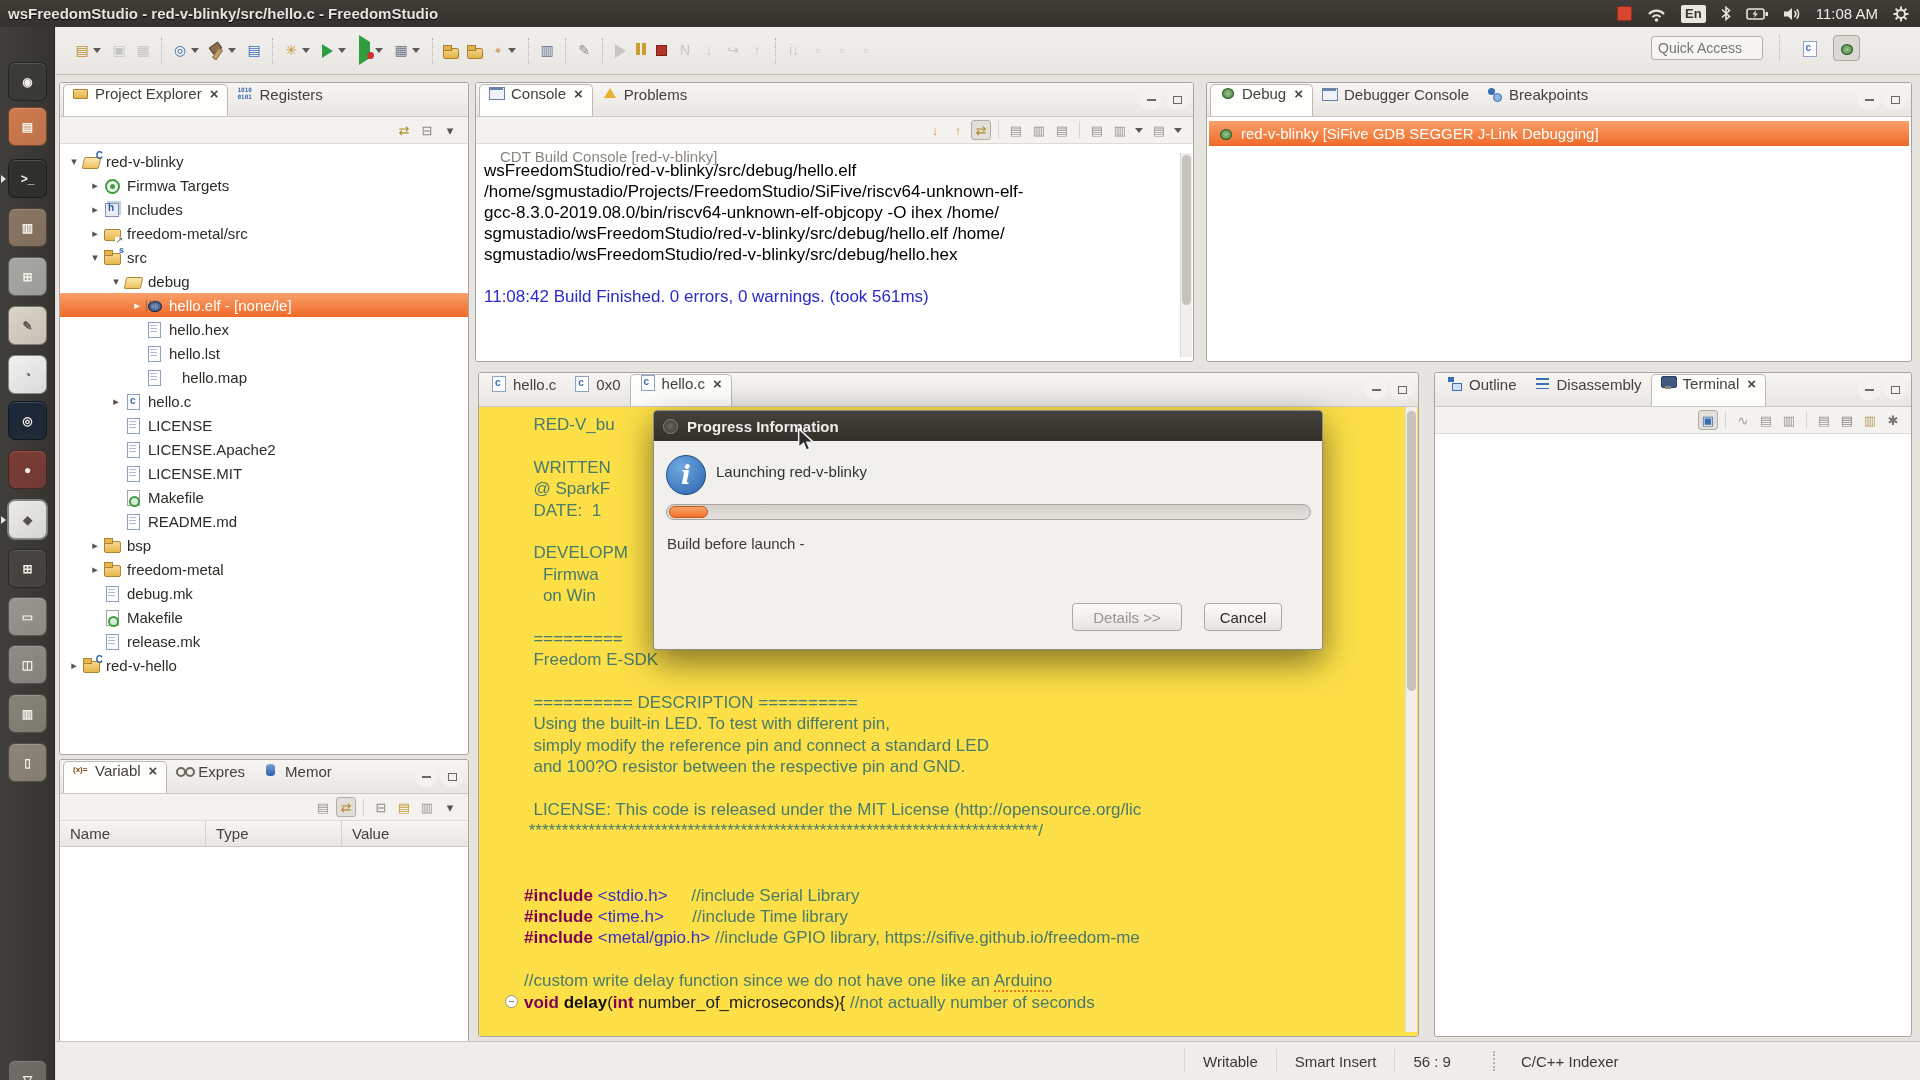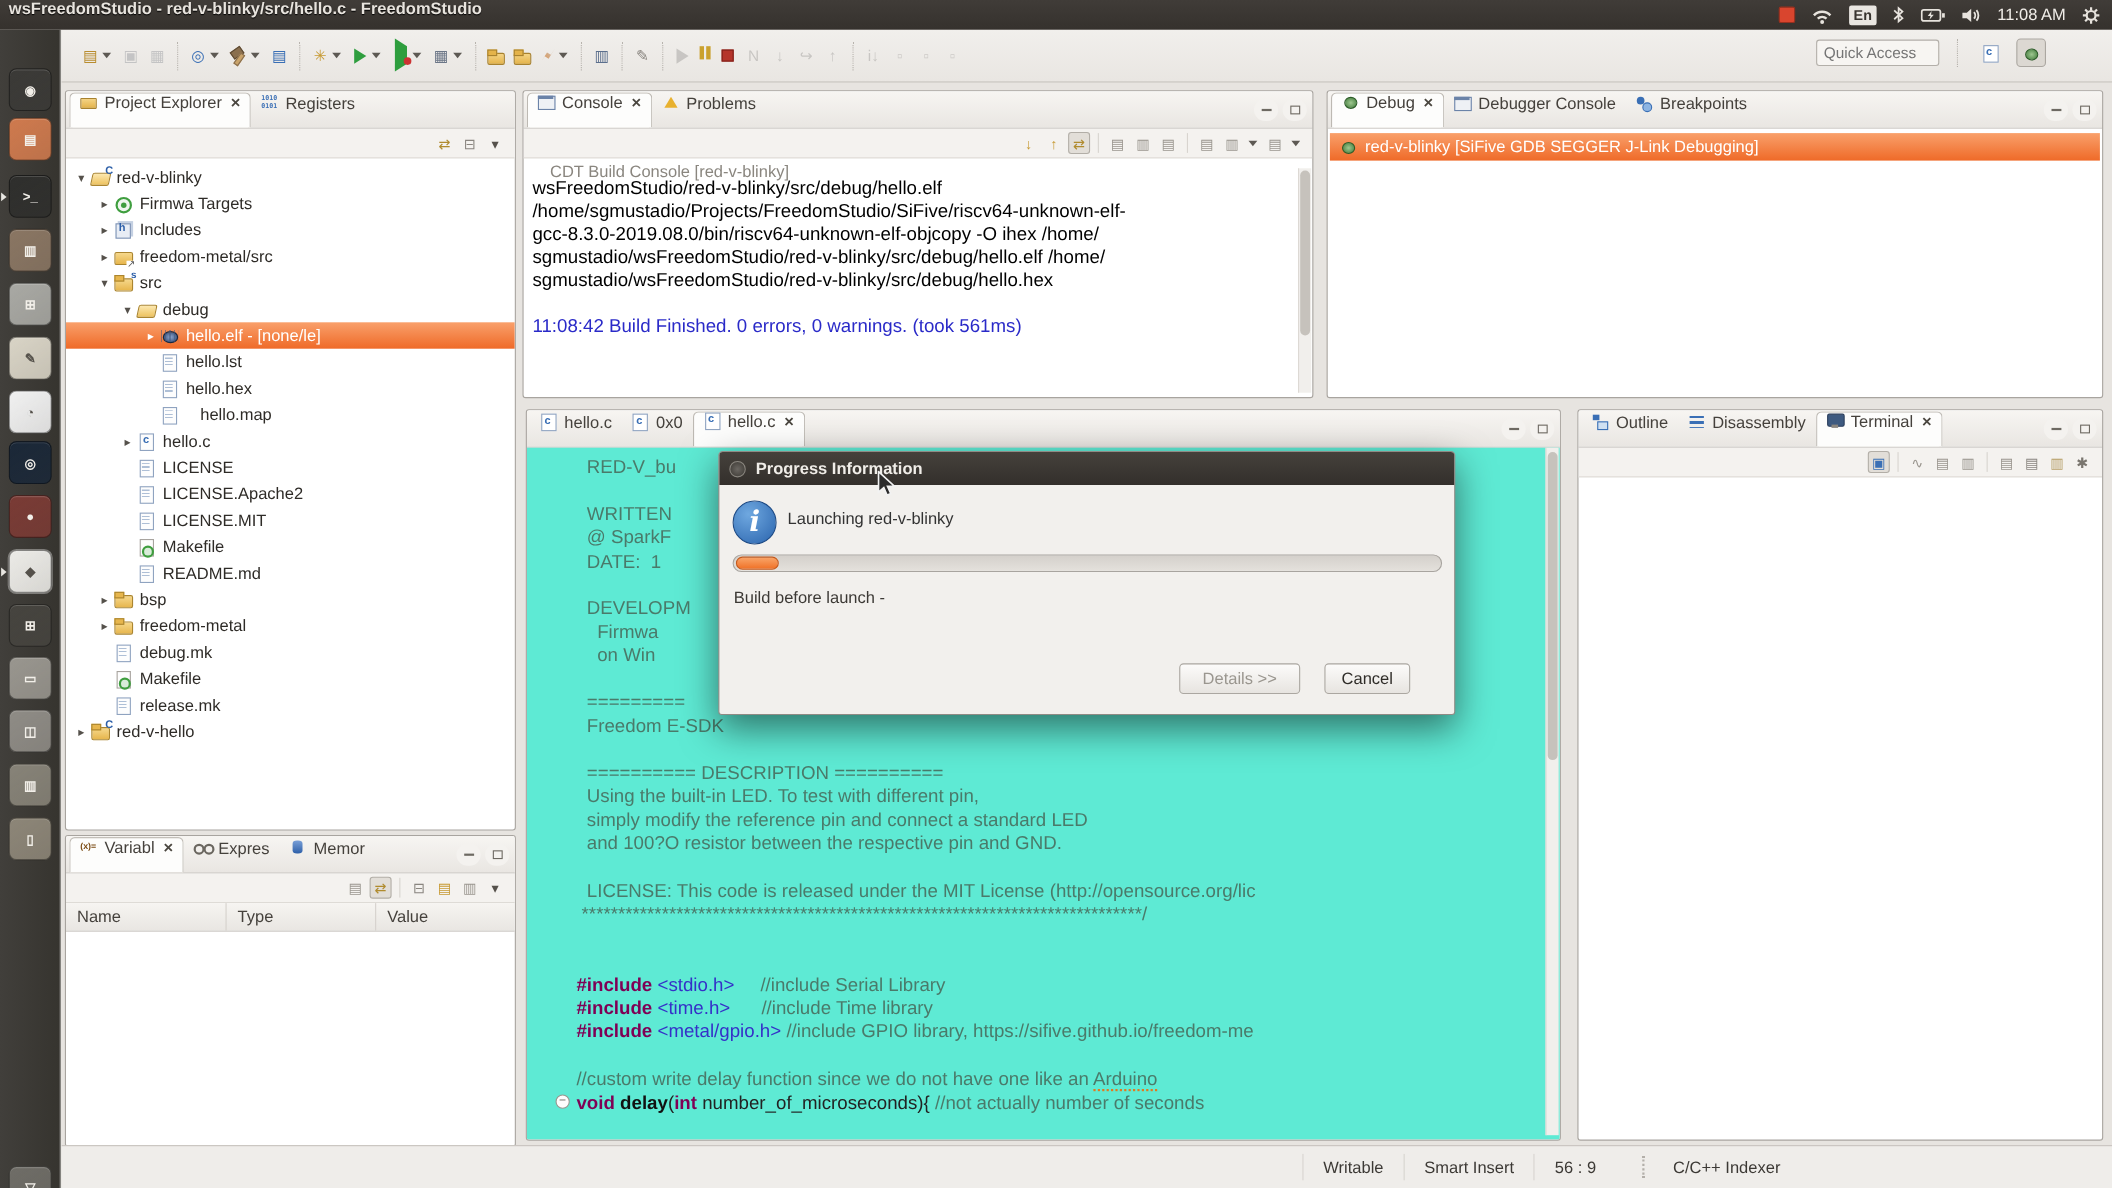--- a/index.html
+++ b/index.html
@@ -1,19 +1,19 @@
 <!DOCTYPE html>
 <html><head>
 <meta charset="utf-8">
 <style>
   *{margin:0;padding:0;box-sizing:border-box}
   html,body{width:1920px;height:1080px;overflow:hidden;font-family:"Liberation Sans",sans-serif;background:#e7e4e0}
 
   
-  #titlebar{position:absolute;left:0;top:0;width:1920px;height:27px;background:linear-gradient(#403c38,#35312d);color:#e8e4de;display:flex;z-index:40}
+  #titlebar{position:absolute;left:0;top:0;width:1920px;height:27px;background:linear-gradient(#403c38,#35312d);color:#e8e4de;display:flex;align-items:center;z-index:40}
   #win-title{font-weight:bold;font-size:15px;padding-left:8px;text-shadow:0 1px 1px #000}
   #tray{margin-left:auto;display:flex;align-items:center;gap:14px;padding-right:10px}
   #tray svg{display:block}
   .rec{width:15px;height:15px;background:#d9452e;border:1px solid #98301f;border-radius:2px}
   .kbd{background:#e9e6e1;color:#38342f;font-weight:bold;font-size:13px;border-radius:2px;padding:0 4px;height:18px;display:flex;align-items:center}
   .clock{font-size:15px;color:#f0ede8}
 
   
   #launcher{position:absolute;left:0;top:27px;width:55px;height:1053px;background:linear-gradient(90deg,#413f3b,#36342f);border-right:1px solid #23221f;z-index:30}
   .ltile{position:absolute;left:8px;width:39px;height:39px;border-radius:7px;border:1px solid rgba(0,0,0,.4);box-shadow:inset 0 1px 0 rgba(255,255,255,.15);display:flex;align-items:center;justify-content:center;color:#f2efe9;font-size:12px;font-weight:bold}
@@ -117,21 +117,21 @@
   .mono{font-family:Liberation Sans, sans-serif;font-size:17px;line-height:21px;white-space:pre}
   #console-lines{padding-left:8px;overflow:hidden}
   .con-blue{color:#2a2ac8}
   .vscroll{position:absolute;right:1px;top:70px;bottom:4px;width:12px;background:#f1efec;border-left:1px solid #ddd9d4}
   .vthumb{position:absolute;left:1px;width:9px;background:#c6c2bc;border-radius:5px}
 
   
   #debug-row{position:absolute;left:2px;right:2px;top:4px;height:25px;background:linear-gradient(#f9a06b,#ef6a28);display:flex;align-items:center;gap:7px;padding-left:9px;color:#fff;font-size:15px}
 
   
-  #editor-body{position:absolute;left:0;right:0;top:34px;bottom:0;background:#5eead4}
+  #editor-body{position:absolute;left:0;right:0;top:34px;bottom:0;background:#fde047}
   #code{position:absolute;left:45px;top:7px}
   .cl{height:21.4px;white-space:pre}
   .cm{color:#4a7a6a}
   .pp{color:#7f0055;font-weight:bold}
   .kw{color:#7f0055;font-weight:bold}
   .str{color:#3530c8}
   .pl{color:#222}
   .fnb{color:#111;font-weight:bold}
   .cmsq{color:#4a7a6a;border-bottom:2px dotted #e07a1f}
   #fold-minus{position:absolute;left:26px;width:13px;height:13px;border:1px solid #9a968f;border-radius:50%;background:#fdfdfd;color:#6b6760;font-size:11px;line-height:11px;text-align:center}
@@ -418,25 +418,25 @@
         <span class="tico folder-open" style="left: 65px;"></span>
         <span class="tlab" style="left: 88px;">debug</span>
       </div>
       <div class="trow sel">
         <span class="tarr" style="left: 71px;">▸</span>
         <span class="tico bug" style="left: 86px;"></span>
         <span class="tlab" style="left: 109px;">hello.elf - [none/le]</span>
       </div>
       <div class="trow">
         <span class="tico file" style="left: 86px;"></span>
+        <span class="tlab" style="left: 109px;">hello.hex</span>
+      </div>
+      <div class="trow">
+        <span class="tico file" style="left: 86px;"></span>
         <span class="tlab" style="left: 109px;">hello.lst</span>
-      </div>
-      <div class="trow">
-        <span class="tico file" style="left: 86px;"></span>
-        <span class="tlab" style="left: 109px;">hello.hex</span>
       </div>
       <div class="trow">
         <span class="tico file" style="left: 86px;"></span>
         <span class="tlab" style="left: 122px;">hello.map</span>
       </div>
       <div class="trow">
         <span class="tarr" style="left: 50px;">▸</span>
         <span class="tico cfile" style="left: 65px;"></span>
         <span class="tlab" style="left: 88px;">hello.c</span>
       </div>

